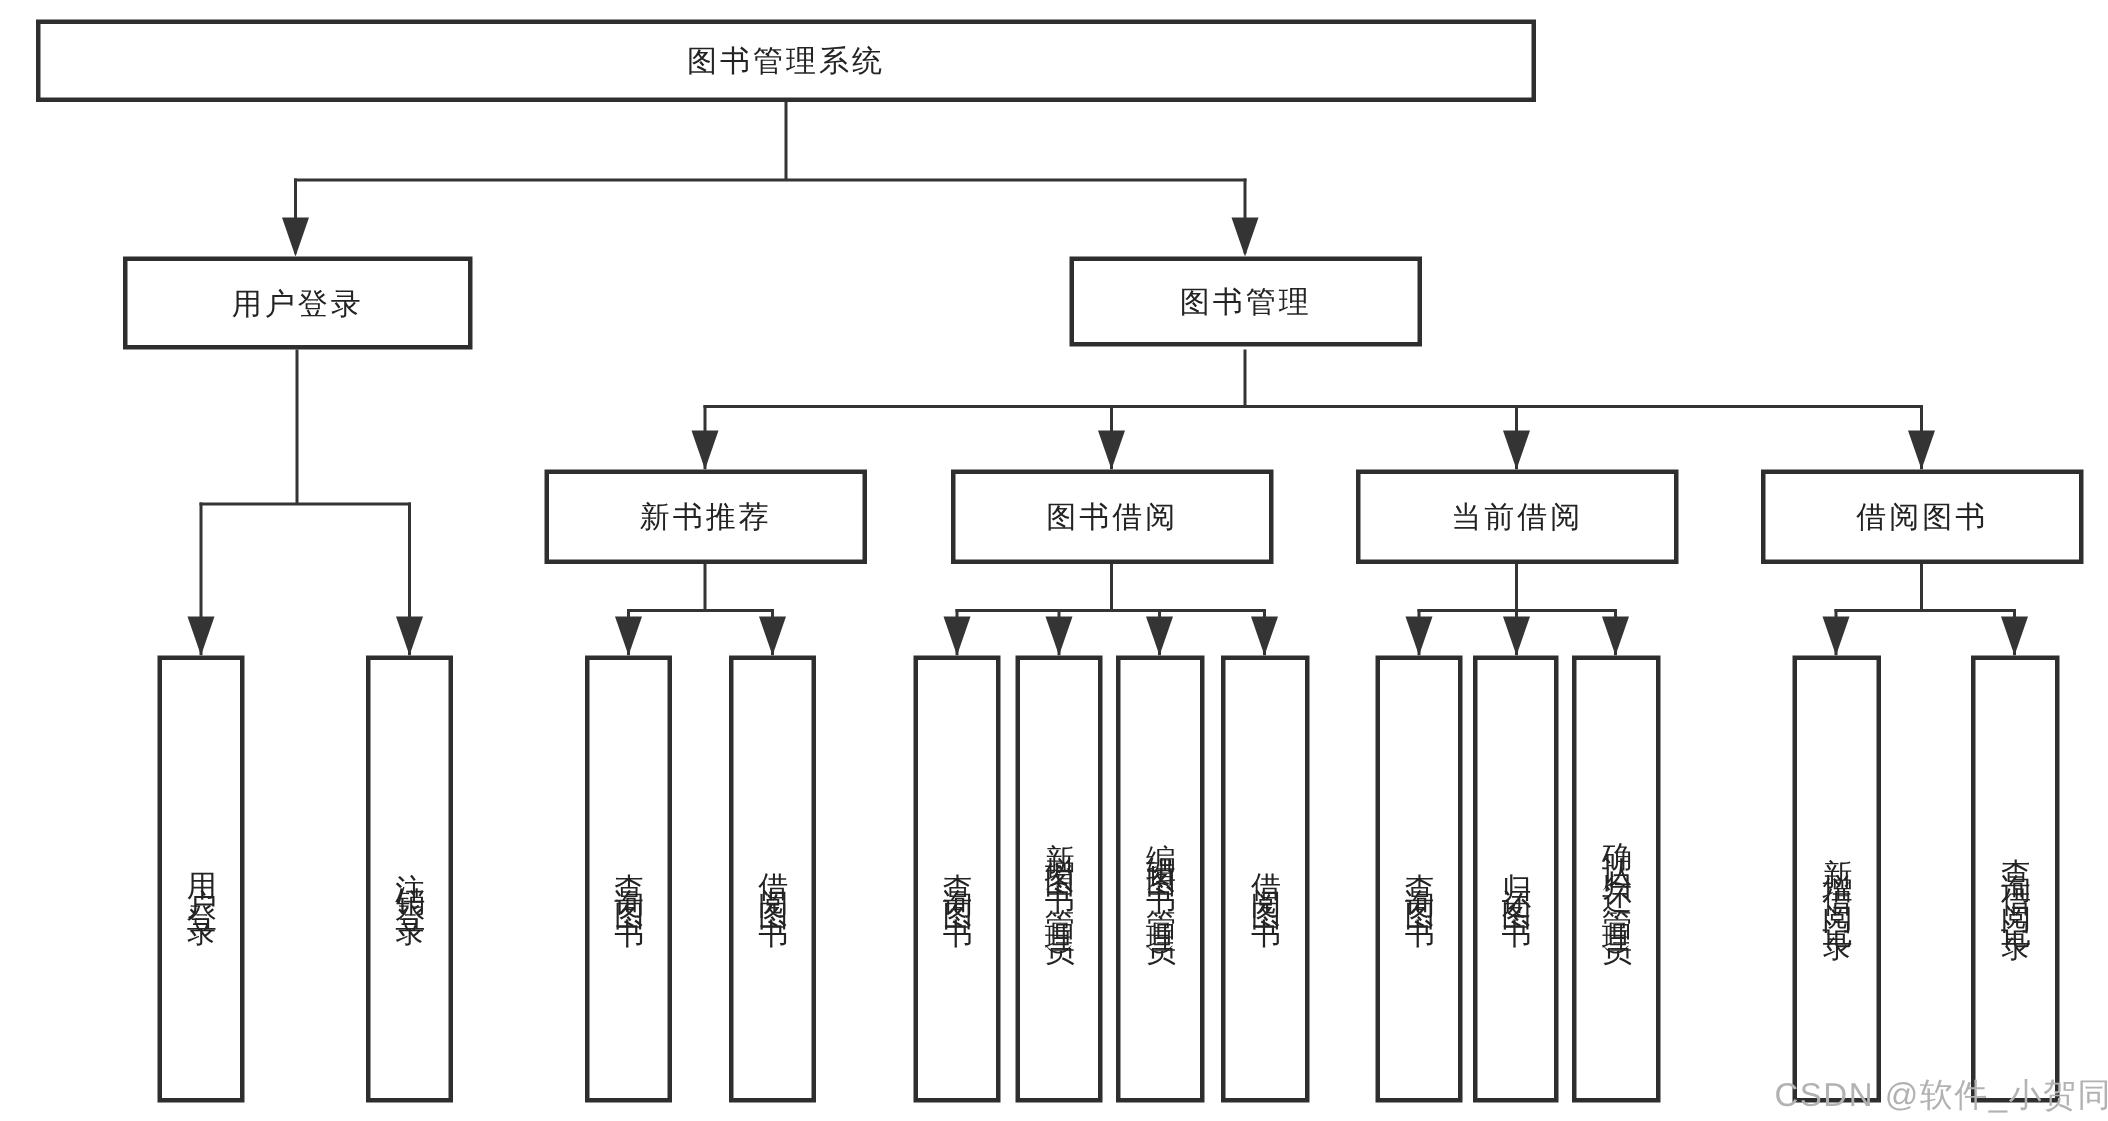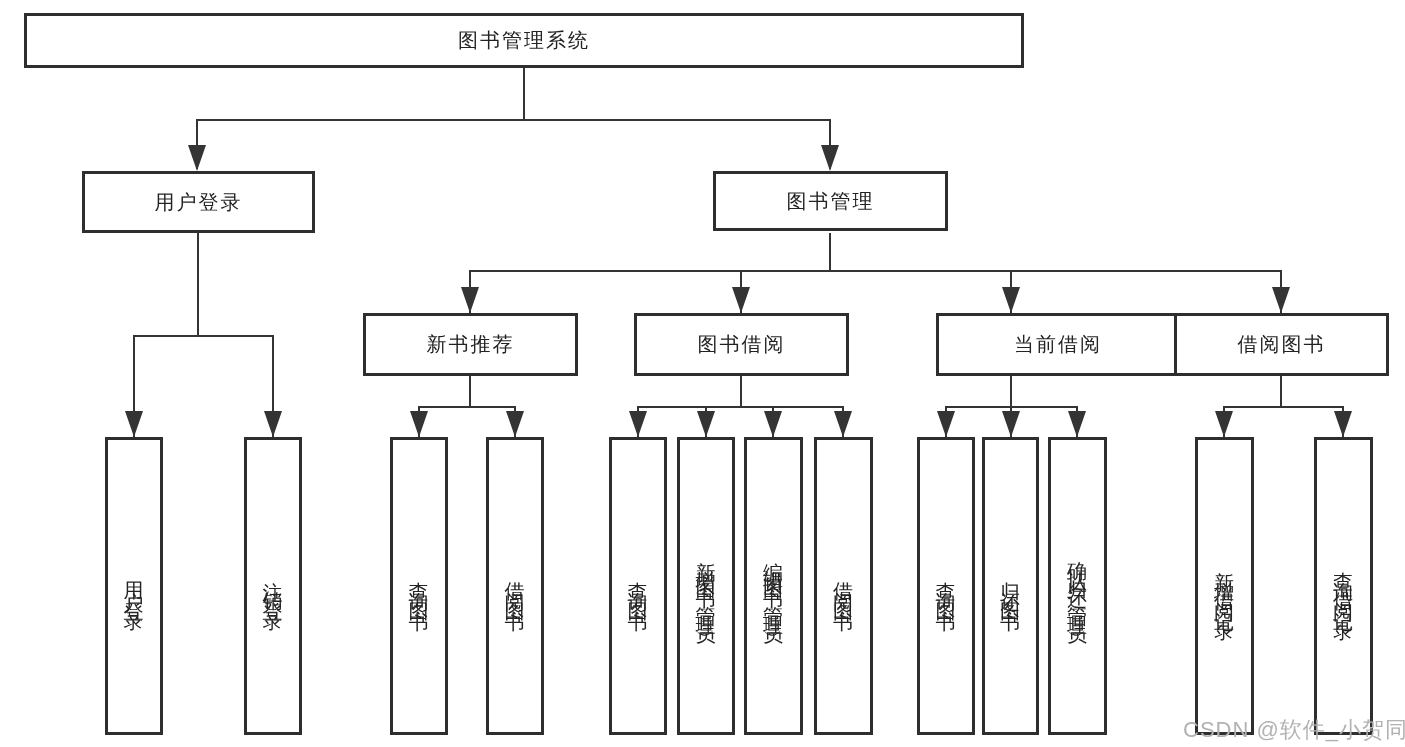--- a/index.html
+++ b/index.html
@@ -96,21 +96,21 @@
   <div class="arrow" style="left:1002px; top:287px;"></div>
   <div class="vline" style="left:1280px; top:270px; height:43px;"></div>
   <div class="arrow" style="left:1272px; top:287px;"></div>
 
   <div class="hbox" style="left:363px; top:313px; width:215px; height:63px;">
     <span>新书推荐</span>
   </div>
   <div class="hbox" style="left:634px; top:313px; width:215px; height:63px;">
     <span>图书借阅</span>
   </div>
-  <div class="hbox" style="left:936px; top:313px; width:244px; height:63px;">
+  <div class="hbox" style="left:904px; top:313px; width:215px; height:63px;">
     <span>当前借阅</span>
   </div>
   <div class="hbox" style="left:1174px; top:313px; width:215px; height:63px;">
     <span>借阅图书</span>
   </div>
 
   <div class="vline" style="left:469px; top:376px; height:31px;"></div>
   <div class="hline" style="left:418px; top:406px; width:98px;"></div>
   <div class="vline" style="left:418px; top:406px; height:31px;"></div>
   <div class="arrow" style="left:410px; top:411px;"></div>

